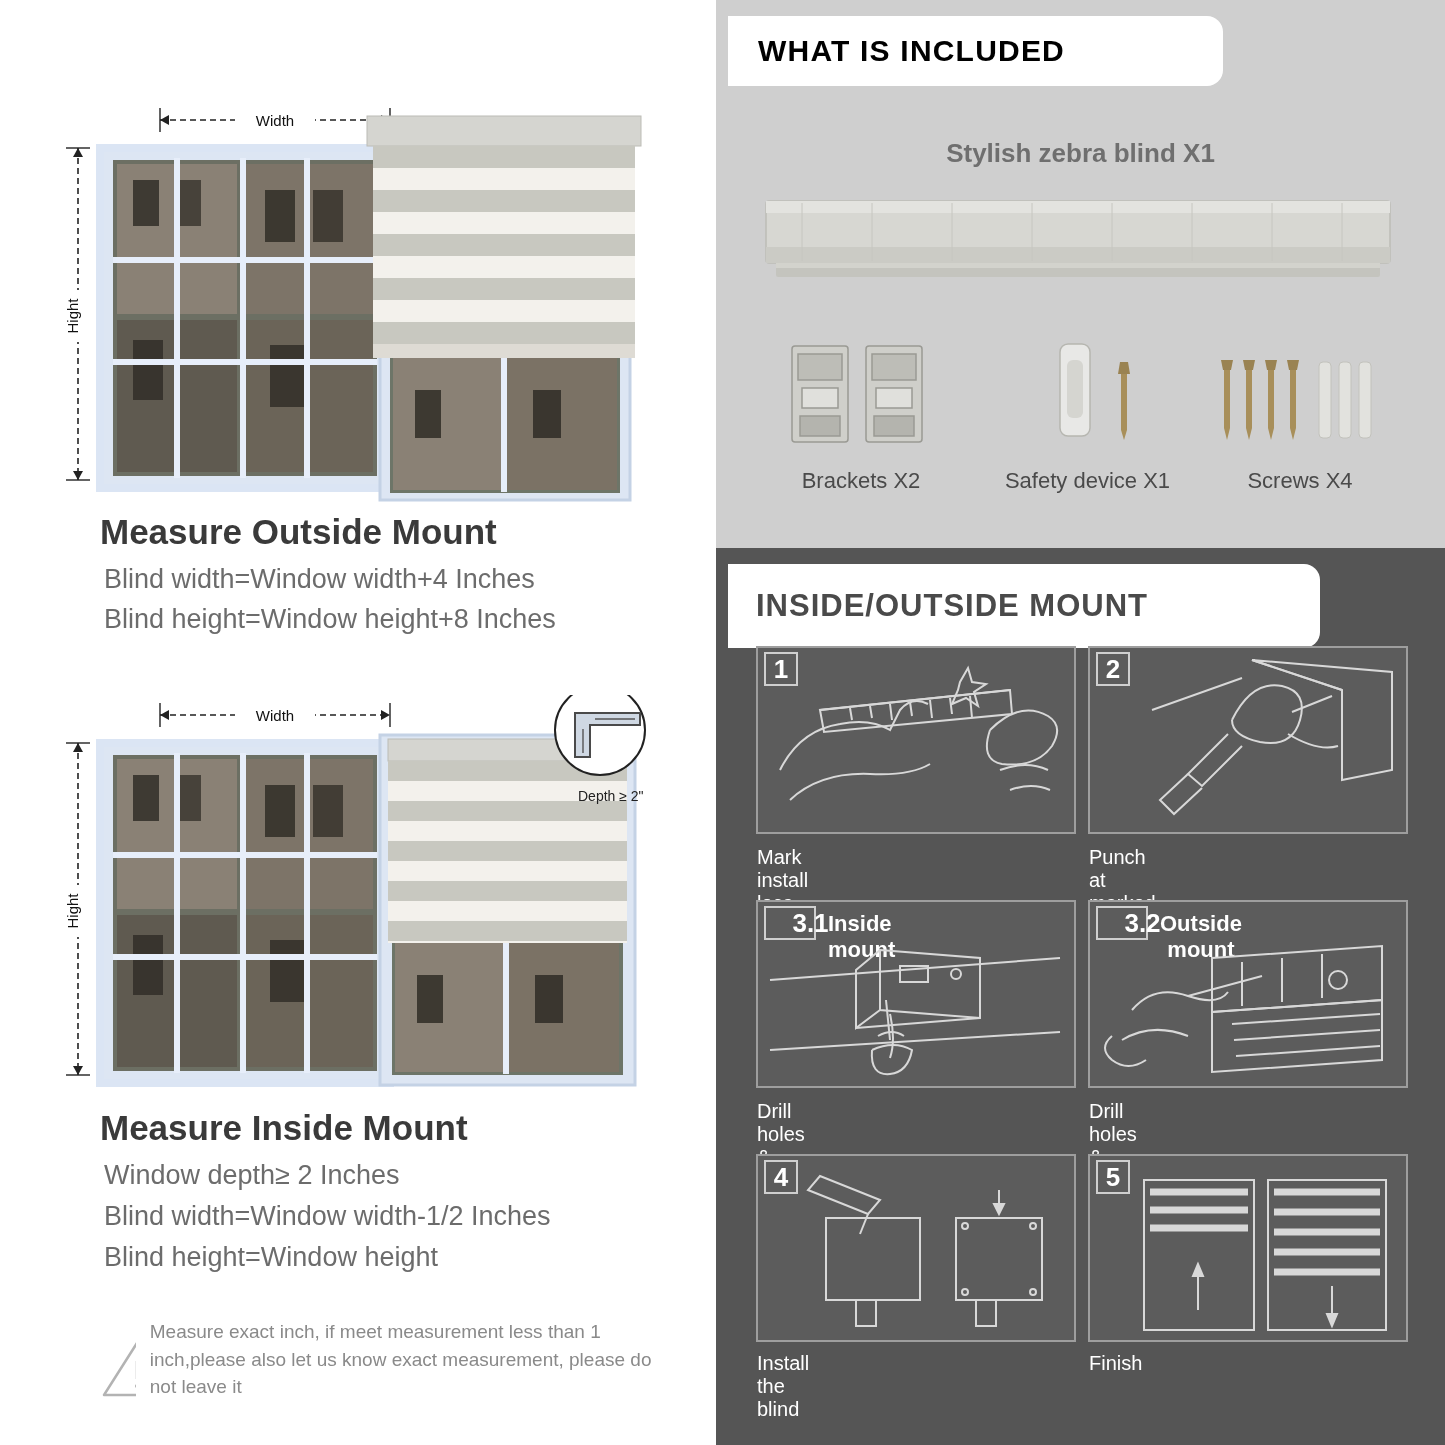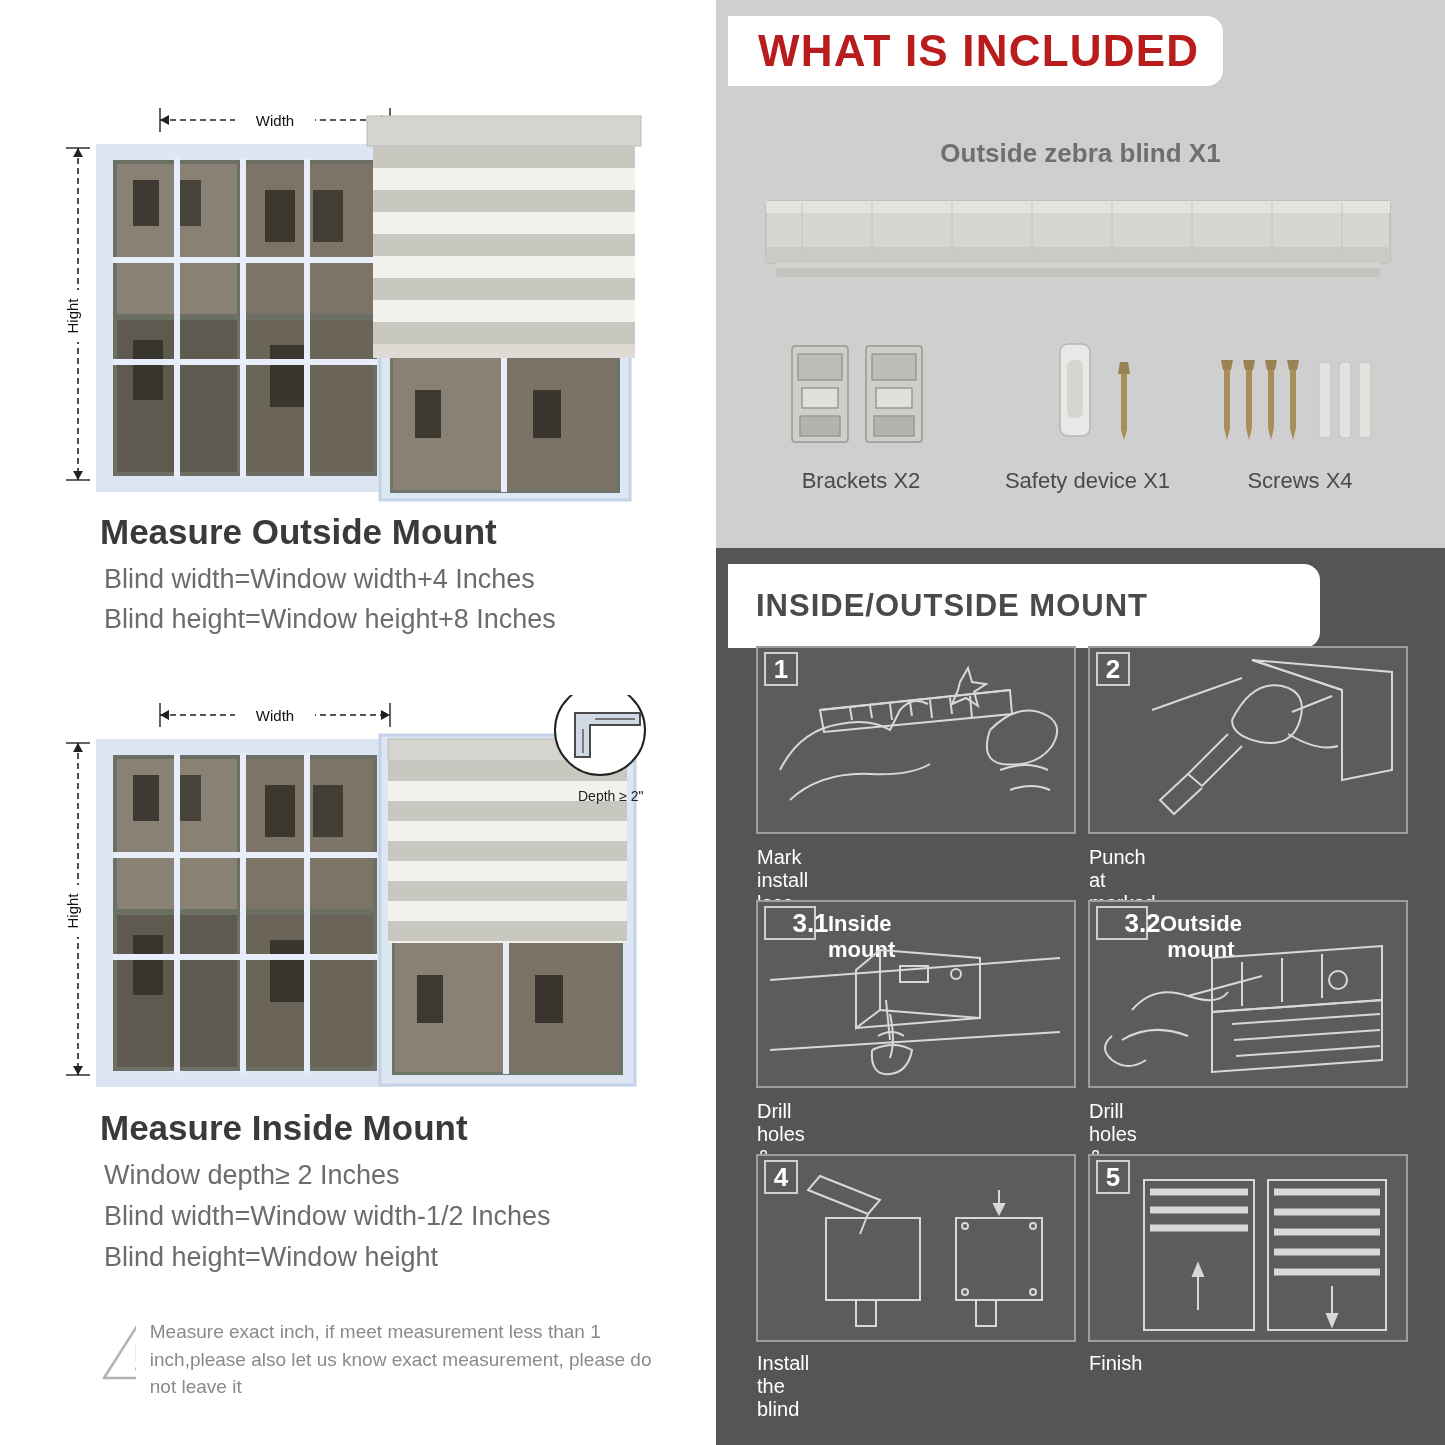--- a/index.html
+++ b/index.html
@@ -23,31 +23,31 @@
     margin-left:36px;color:#ffffff;font-size:34px;font-weight:bold;letter-spacing:1.2px;
   }
 
   
   .illus{position:absolute;}
 
   .title-lg{font-size:35px;color:#3a3a3a;font-weight:bold;}
   .txt-md{font-size:27px;color:#6c6c6c;}
 
   .note{
-    position:absolute;left:100px;top:1318px;width:560px;display:flex;gap:14px;align-items:flex-start;
+    position:absolute;left:100px;top:1318px;width:560px;display:flex;gap:14px;align-items:flex-end;
   }
   .note-txt{font-size:19px;color:#8a8a8a;line-height:1.45;}
 
   
   .right-top{position:absolute;left:716px;top:0;width:729px;height:548px;background:#cfcfcf;}
   .hdr-rt{
     position:absolute;left:728px;top:16px;width:495px;height:70px;background:#ffffff;border-radius:0 16px 16px 0;
     display:flex;align-items:center;
   }
-  .hdr-rt span{margin-left:30px;color:#b91c1c;font-size:44px;font-weight:bold;letter-spacing:1.2px;}
+  .hdr-rt span{margin-left:30px;color:#000000;font-size:30px;font-weight:bold;letter-spacing:1.2px;}
 
   .rt-title{position:absolute;left:716px;top:138px;width:729px;text-align:center;font-size:26px;color:#6f6f6f;font-weight:bold;}
 
   .parts-label{position:absolute;font-size:22px;color:#4a4a4a;text-align:center;}
 
   
   .right-bot{position:absolute;left:716px;top:548px;width:729px;height:897px;background:#555555;}
   .hdr-rb{
     position:absolute;left:728px;top:564px;width:592px;height:84px;background:#ffffff;border-radius:0 16px 16px 0;
     display:flex;align-items:center;
@@ -223,21 +223,21 @@
       </svg>
       <div class="note-txt">Measure exact inch, if meet measurement less than 1 inch,please also let us know exact measurement, please do not leave it</div>
     </div>
   </div>
 
   <div class="right-top"></div>
   <div class="hdr-rt">
     <span>WHAT IS INCLUDED</span>
   </div>
 
-  <div class="rt-title">Outside zebra blind X1</div>
+  <div class="rt-title">Stylish zebra blind X1</div>
 
   <svg style="position:absolute;left:762px;top:195px;" width="640" height="105">
     <rect x="4" y="6" width="624" height="62" rx="3" fill="#d7d7d2" stroke="#bdbdb7" stroke-width="1.5"></rect>
     <rect x="4" y="6" width="624" height="12" fill="#e3e3df"></rect>
     <rect x="4" y="52" width="624" height="16" fill="#cbcbc5"></rect>
     <g stroke="#c6c6c0" stroke-width="1">
       <line x1="40" y1="8" x2="40" y2="66"></line>
         <line x1="110" y1="8" x2="110" y2="66"></line>
       <line x1="190" y1="8" x2="190" y2="66"></line>
         <line x1="270" y1="8" x2="270" y2="66"></line>

